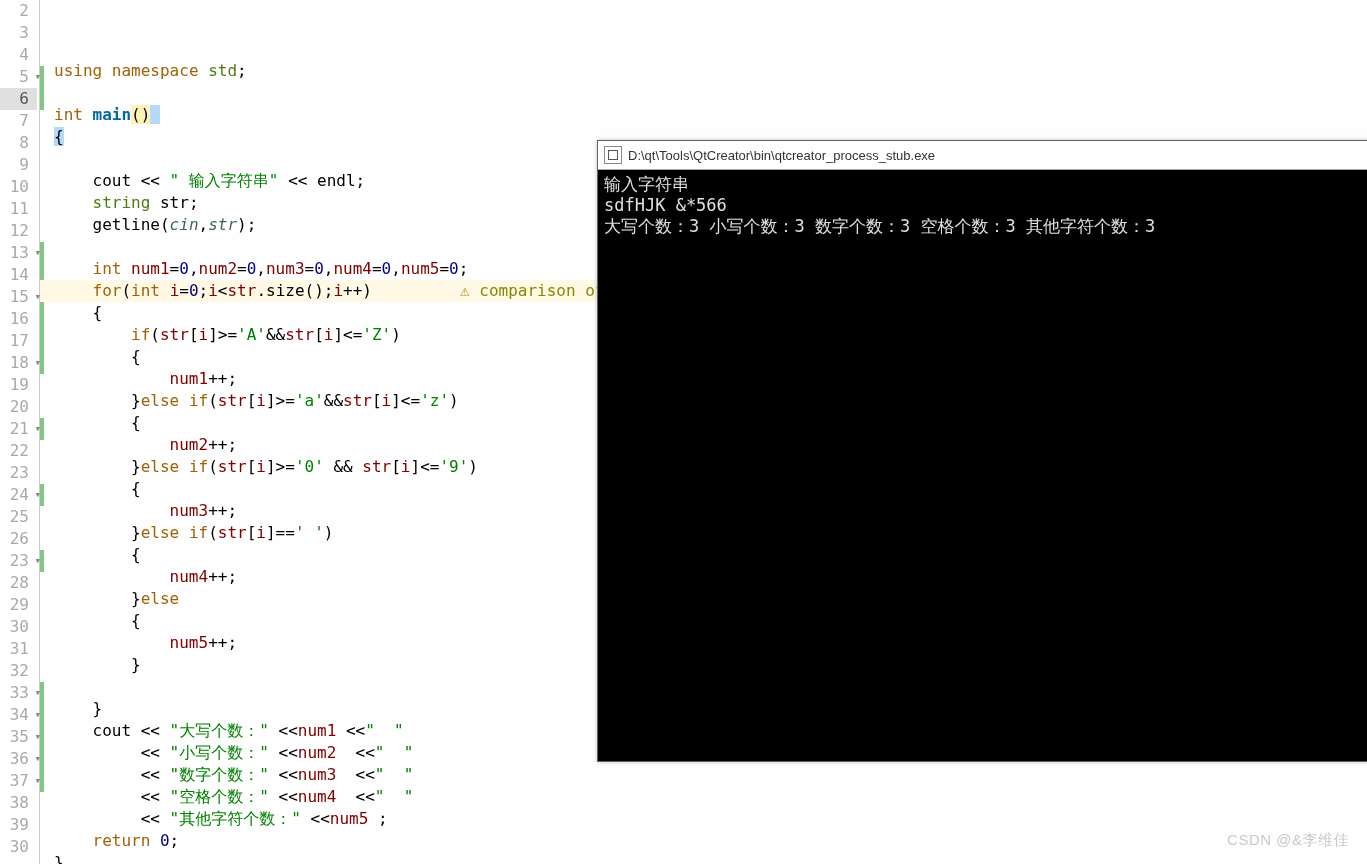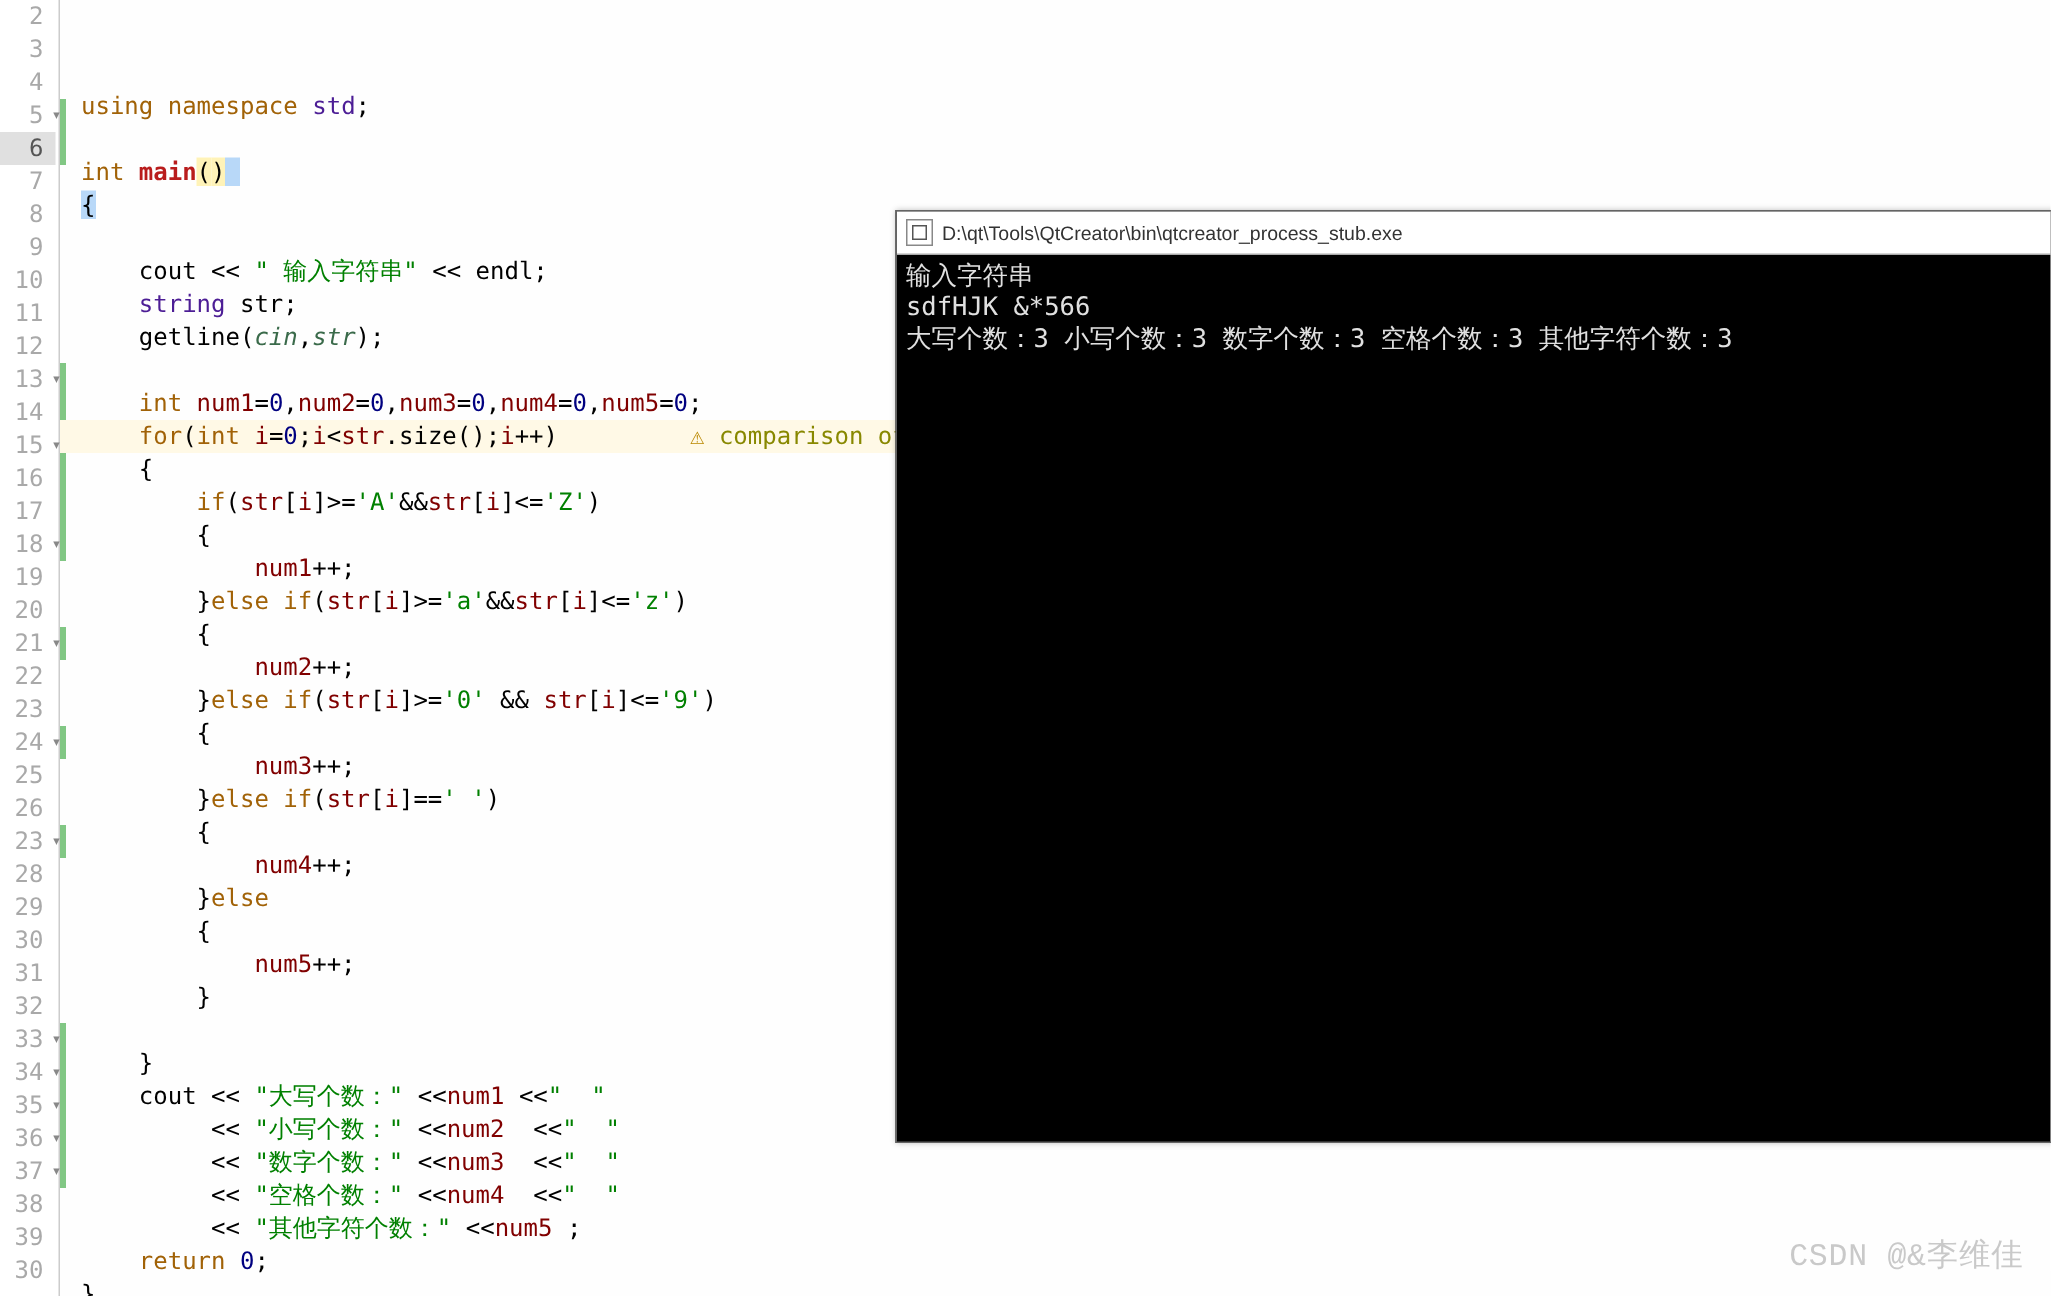--- a/index.html
+++ b/index.html
@@ -44,24 +44,24 @@
     width:4px;background:#81c784;
   }
   .ln{
     position:relative;
     padding-left:14px;
     height:22px;line-height:22px;
   }
   
   .kw{color:#a16207;} 
   .id{color:#000;} 
-  .fn{color:#b91c1c;font-weight:bold;}
+  .fn{color:#0369a1;font-weight:bold;}
   .str{color:#008000;}
   .num{color:#000080;}
-  .ty{color:#4c1d95;}
+  .ty{color:#4d7c0f;}
   .it{font-style:italic;color:#3a6a4a;}
   .hl{background:#b8d8f8;}
   .pb{background:#fff3b8;}
   .cl{color:#800000;margin-top:48px;}
   .cm{color:#888800;}
   .warnline{background:#fff9e6;}
   .warnicon{color:#ba8800;}
   
   .console{
     position:absolute;
@@ -95,22 +95,22 @@
     font-family:SimSun,Consolas,monospace;
     font-size:17px;
     color:#e0e0e0;
     padding:4px 6px;
     line-height:21px;
   }
   .watermark{
     position:absolute;
     right:18px;bottom:14px;
     color:#c9c9c9;
-    font-family:Liberation Mono, monospace;
-    font-size:21px;
+    font-family:Liberation Sans, sans-serif;
+    font-size:15px;
     letter-spacing:.5px;
   }
 </style>
 </head>
 <body>
 
 <div class="editor">
   <div class="gutter" id="gutter">
       <div>2</div>
       <div>3</div>

